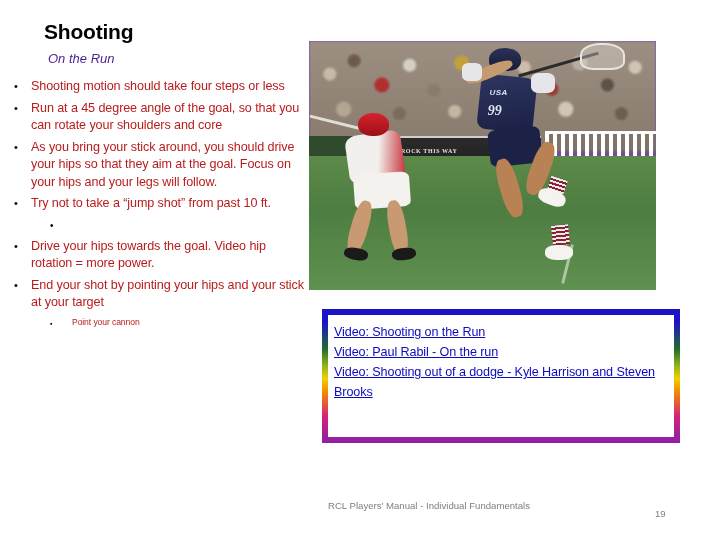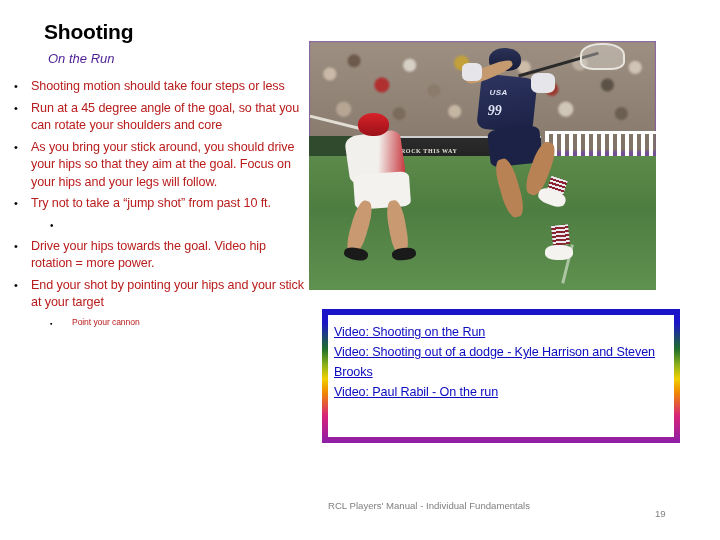--- a/index.html
+++ b/index.html
@@ -334,19 +334,19 @@
     <div class="p2-sock-a"></div>
     <div class="p2-sock-b"></div>
     <div class="p2-shoe-a"></div>
     <div class="p2-shoe-b"></div>
   </div>
 </div>
 
 <div id="video-box">
   <div id="video-list">
       <a class="video-link" href="#" style="color: rgb(11, 11, 191);">Video: Shooting on the Run</a>
+      <a class="video-link" href="#" style="color: rgb(11, 11, 191);">Video: Paul Rabil - On the run</a>
       <a class="video-link wrap" href="#" style="color: rgb(11, 11, 191);">Video: Shooting out of a dodge - Kyle Harrison and Steven Brooks</a>
-      <a class="video-link" href="#" style="color: rgb(11, 11, 191);">Video: Paul Rabil - On the run</a>
     </div>
 </div>
 
 <div id="footer-text">RCL Players' Manual - Individual Fundamentals</div>
 <div id="page-number">19</div>
 
 </body></html>

